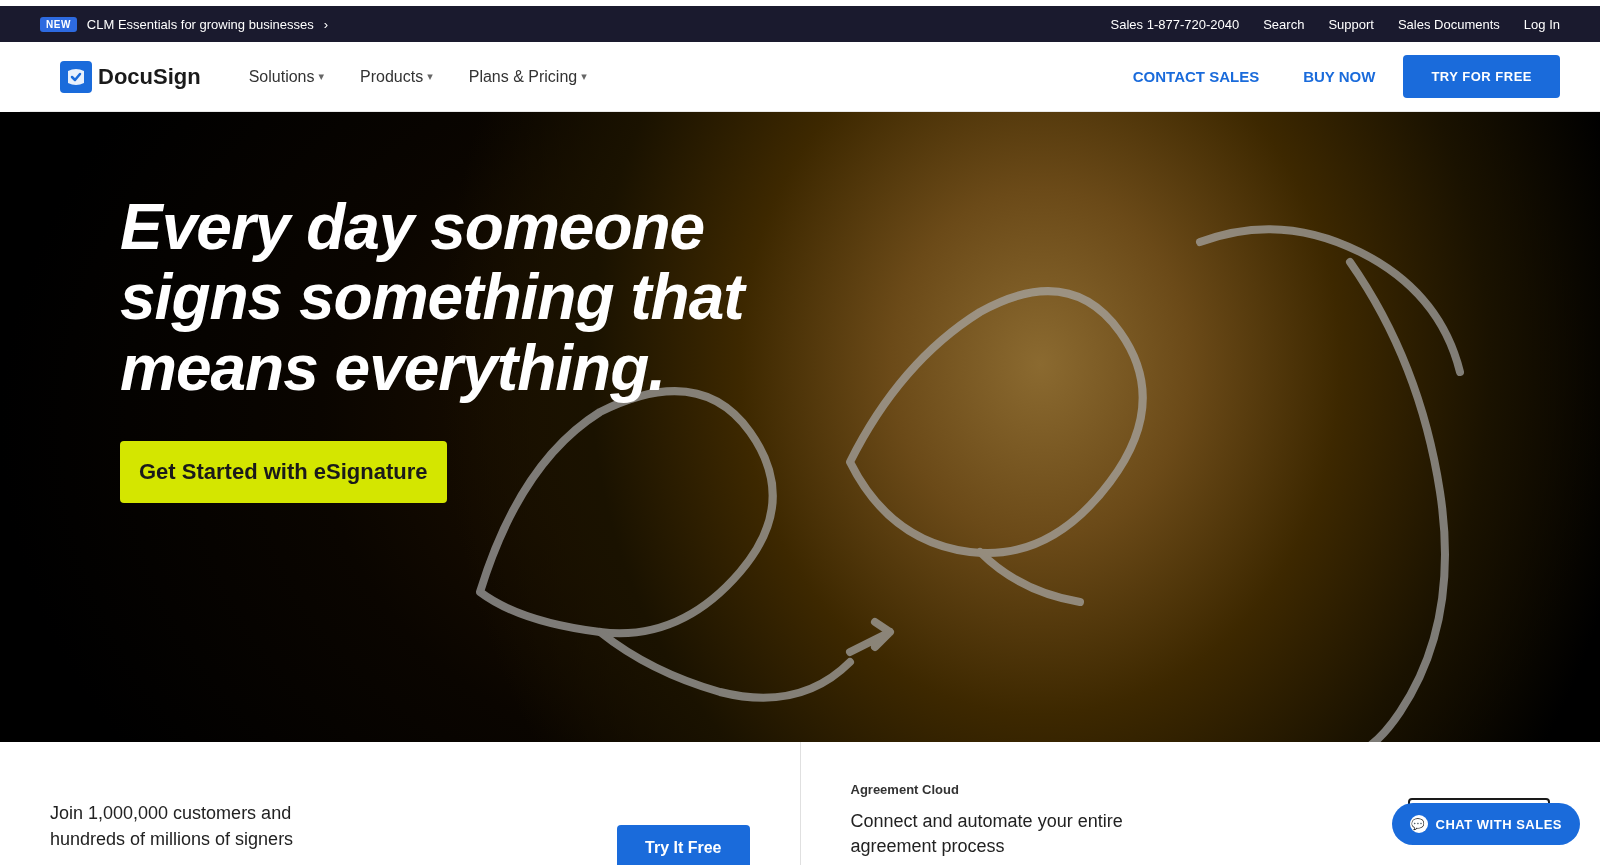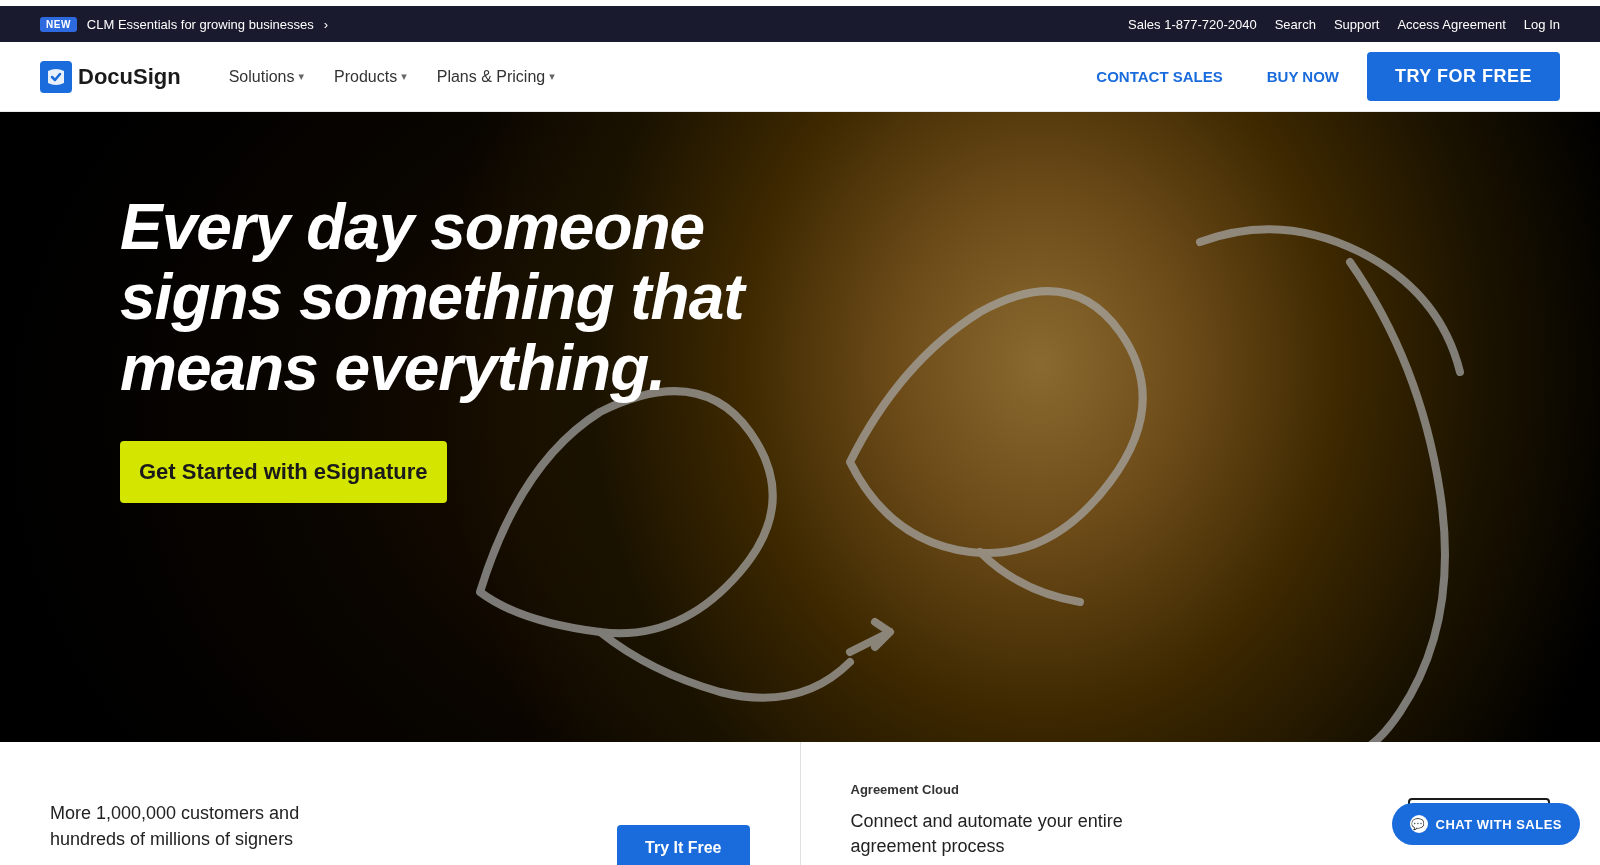--- a/index.html
+++ b/index.html
@@ -20,40 +20,41 @@
     .top-banner-left { display: flex; align-items: center; gap: 10px; }
     .new-badge {
       background: #2d6ae0;
       color: #fff;
       font-size: 10px;
       font-weight: 700;
       padding: 2px 6px;
       border-radius: 3px;
       letter-spacing: 0.5px;
     }
-    .top-banner-right { display: flex; align-items: center; gap: 18px; text-align: right; }
+    .top-banner-right { display: flex; align-items: center; gap: 24px; text-align: right; }
     .top-banner-right a { color: #fff; text-decoration: none; font-size: 13px; cursor: pointer; }
 
     
     .main-nav {
       background: #fff;
       display: flex;
       align-items: center;
       justify-content: space-between;
       padding: 0 40px;
       height: 70px;
       border-bottom: 1px solid #e8e8e8;
+      margin-left: 20px;
     }
     .nav-left { display: flex; align-items: center; gap: 36px; }
     .logo { display: flex; align-items: center; gap: 6px; font-size: 22px; font-weight: 700; color: #1a1a1a; }
     .logo-icon {
       width: 32px;
       height: 32px;
     }
-    .nav-links { display: flex; align-items: center; gap: 6px; text-align: center; }
+    .nav-links { display: flex; align-items: center; gap: 12px; text-align: center; }
     .nav-link {
       color: #333;
       text-decoration: none;
       font-size: 16px;
       font-weight: 500;
       padding: 8px 12px;
       display: flex;
       align-items: center;
       gap: 4px;
       cursor: pointer;
@@ -76,21 +77,21 @@
       font-weight: 600;
       text-decoration: none;
       padding: 8px 16px;
       border: none;
       background: none;
       cursor: pointer;
     }
     .try-free-btn {
       background: #1a6bdb;
       color: #fff;
-      font-size: 18px;
+      font-size: 13px;
       font-weight: 700;
       padding: 14px 28px;
       border: none;
       border-radius: 4px;
       cursor: pointer;
       text-transform: uppercase;
       letter-spacing: 0.5px;
     }
 
     
@@ -264,21 +265,21 @@
 <div class="top-banner">
   <div class="top-banner-left">
     <span class="new-badge">NEW</span>
     <span>CLM Essentials for growing businesses</span>
     <span>›</span>
   </div>
   <div class="top-banner-right">
     <a>Sales 1-877-720-2040</a>
     <a>Search</a>
     <a>Support</a>
-    <a>Access Agreement</a>
+    <a>Sales Documents</a>
     <a>Log In</a>
   </div>
 </div>
 
 <nav class="main-nav">
   <div class="nav-left">
     <div class="logo">
       <svg class="logo-icon" viewBox="0 0 32 32" fill="none">
         <rect width="32" height="32" rx="4" fill="#1a6bdb"></rect>
         <path d="M8 10 Q16 6 24 10 L24 22 Q16 26 8 22 Z" fill="#fff" opacity="0.9"></path>
@@ -332,21 +333,21 @@
     <h1 class="hero-title">Every day someone signs some­thing that means everything.</h1>
     <button class="get-started-btn">Get Started with eSignature</button>
   </div>
 </section>
 
 <div class="cards-section">
 
   <div class="card">
     <div class="card-content">
       <div class="card-text">
-        <div class="card-desc">More 1,000,000 customers and hundreds of millions of signers</div>
+        <div class="card-desc">Join 1,000,000 customers and hundreds of millions of signers</div>
       </div>
       <button class="try-it-free-btn">Try It Free</button>
     </div>
   </div>
 
   <div class="card">
     <div class="card-content">
       <div class="card-text">
         <div class="card-label">Agreement Cloud</div>
         <div class="card-desc">Connect and automate your entire agreement process</div>

